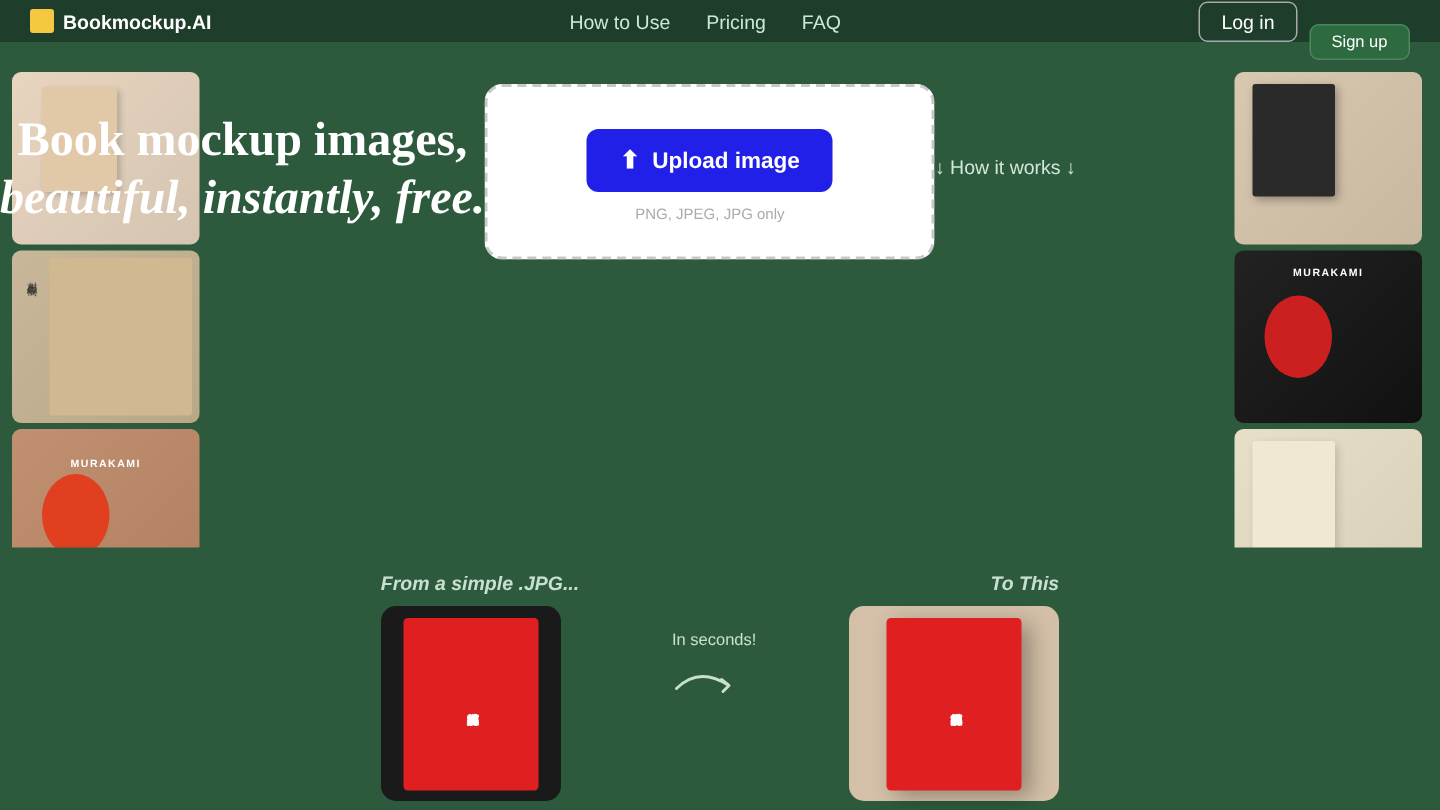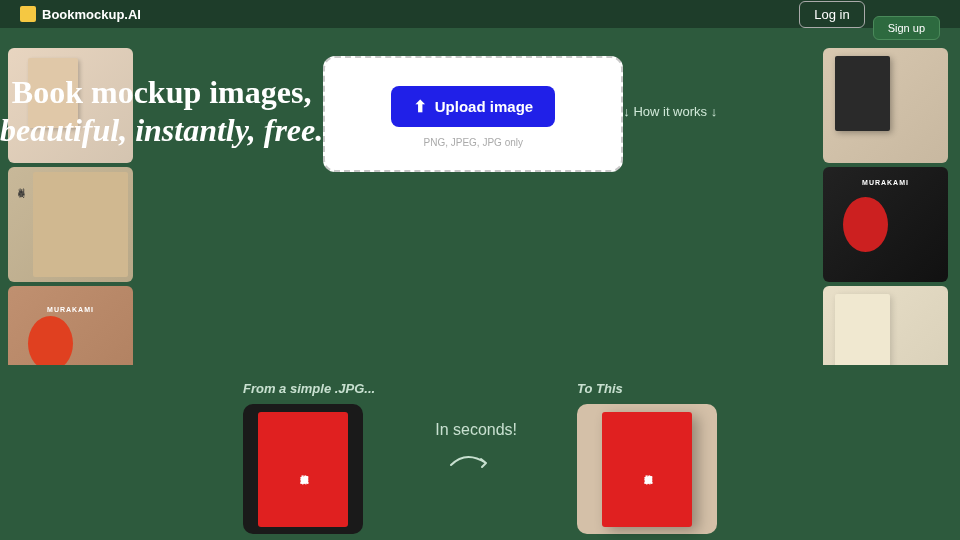--- a/index.html
+++ b/index.html
@@ -357,30 +357,30 @@
     .arrow-section {
       display: flex;
       flex-direction: column;
       align-items: center;
       justify-content: center;
       padding-top: 40px;
     }
     .in-seconds {
       color: #c8e0d0;
       font-family: Arial, sans-serif;
-      font-size: 16px;
+      font-size: 11px;
       margin-bottom: 6px;
     }
     .arrow-svg {
       width: 60px;
       height: 35px;
     }
 
     .to-section {
-      text-align: left;
+      text-align: right;
     }
     .to-label {
       font-family: Arial, sans-serif;
       font-size: 13px;
       font-weight: bold;
       font-style: italic;
       color: #c8e0d0;
       margin-bottom: 8px;
     }
     .to-book-container {
@@ -413,20 +413,25 @@
       writing-mode: vertical-rl;
     }
   </style>
 </head>
 <body>
 
 <nav>
   <div class="nav-logo">
     <span class="nav-logo-icon"></span>
     <span>Bookmockup.AI</span>
+  </div>
+  <div class="nav-links">
+    <a href="#">How to Use</a>
+    <a href="#">Pricing</a>
+    <a href="#">FAQ</a>
   </div>
   <div class="nav-auth">
     <button class="btn-login">Log in</button>
     <button class="btn-signup">Sign up</button>
   </div>
 </nav>
 
 <div class="books-left">
   <div class="side-book lbook-1"></div>
   <div class="side-book lbook-2"></div>

